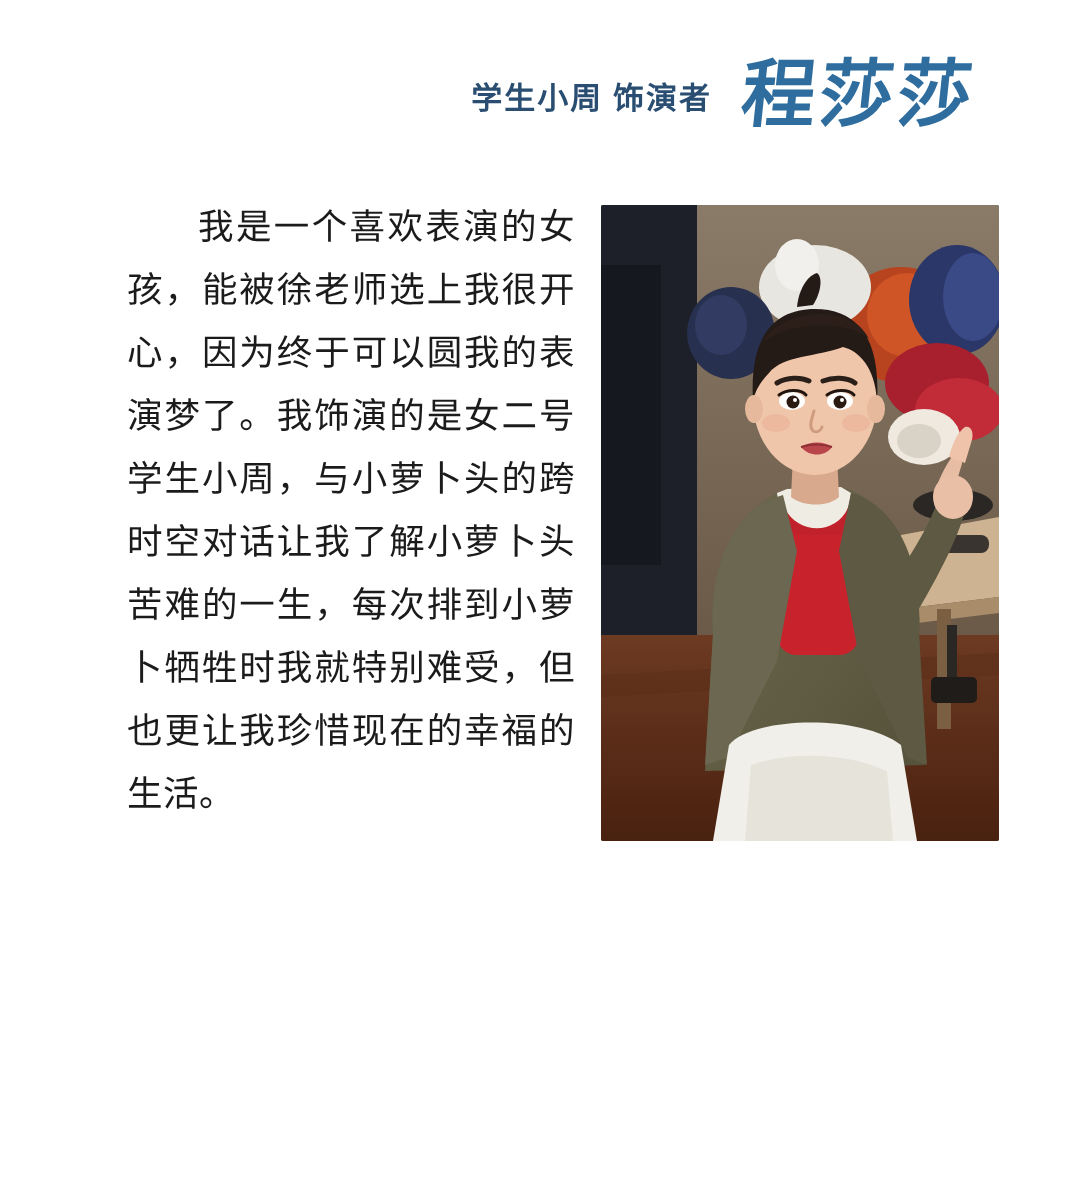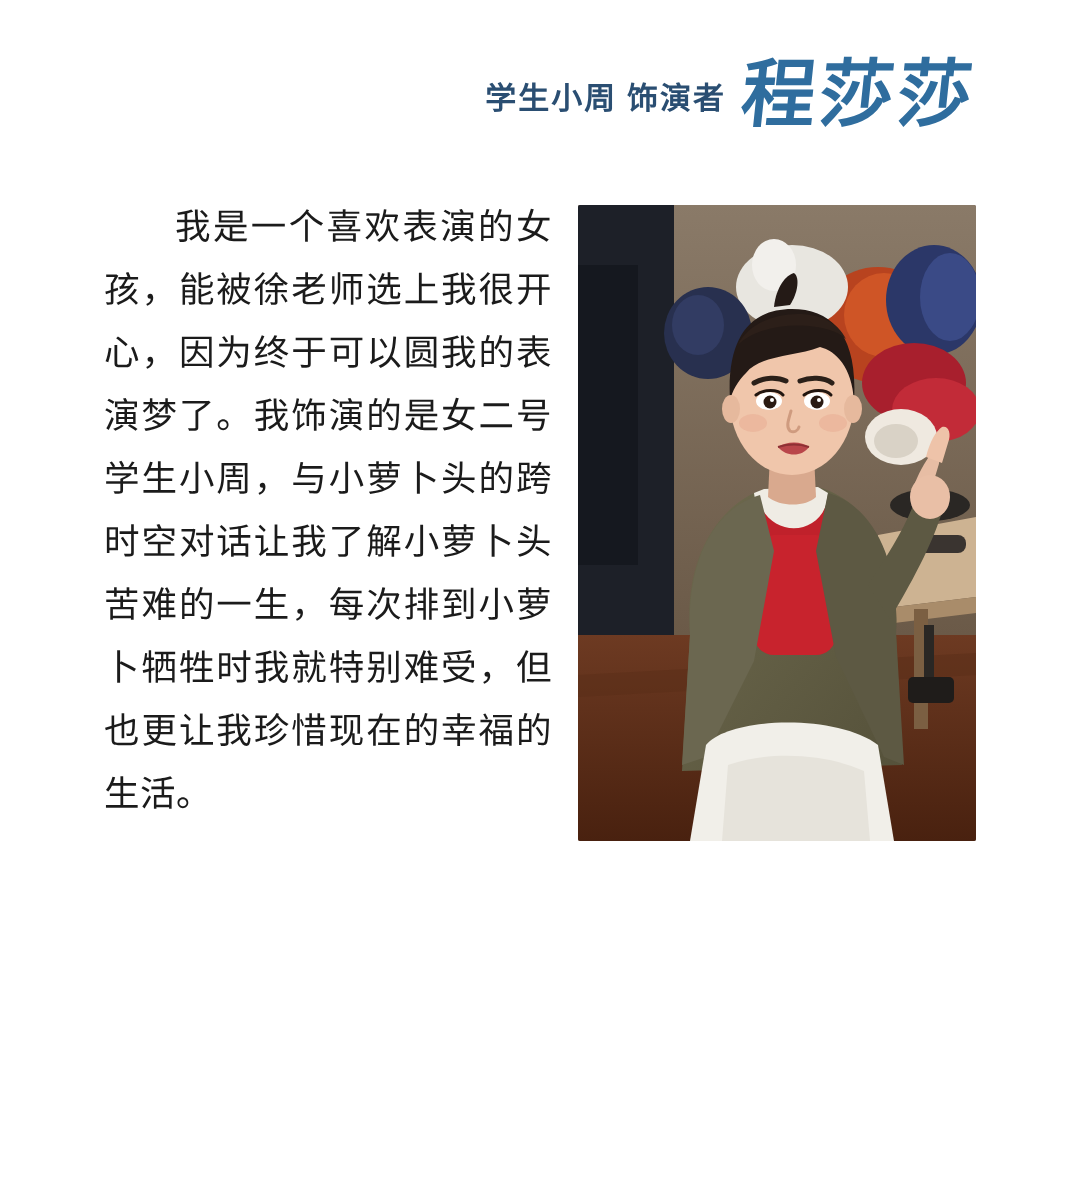--- a/index.html
+++ b/index.html
@@ -23,21 +23,21 @@
     background: #ffffff;
   }
 
   
   .header {
     position: absolute;
     top: 58px;
     right: 104px;
     display: flex;
     align-items: flex-end;
-    gap: 16px;
+    gap: 30px;
     white-space: nowrap;
   }
   .header .role {
     font-family: "Liberation Serif", serif;
     font-weight: bold;
     font-size: 31px;
     letter-spacing: 2px;
     color: #2a4e72;
     padding-bottom: 14px;
   }
@@ -55,20 +55,21 @@
   .content {
     position: absolute;
     top: 196px;
     left: 104px;
     width: 872px;
   }
 
   .para1-wrap {
     position: relative;
     width: 872px;
+    margin-left: 23px;
   }
 
   .photo {
     float: right;
     width: 398px;
     height: 636px;
     margin: 9px 0 14px 26px;
     border-radius: 2px;
     overflow: hidden;
     position: relative;

